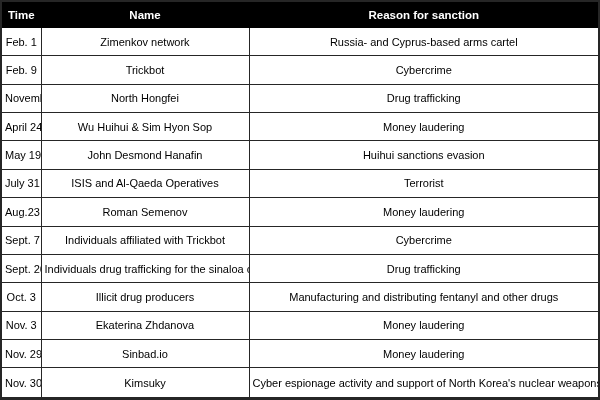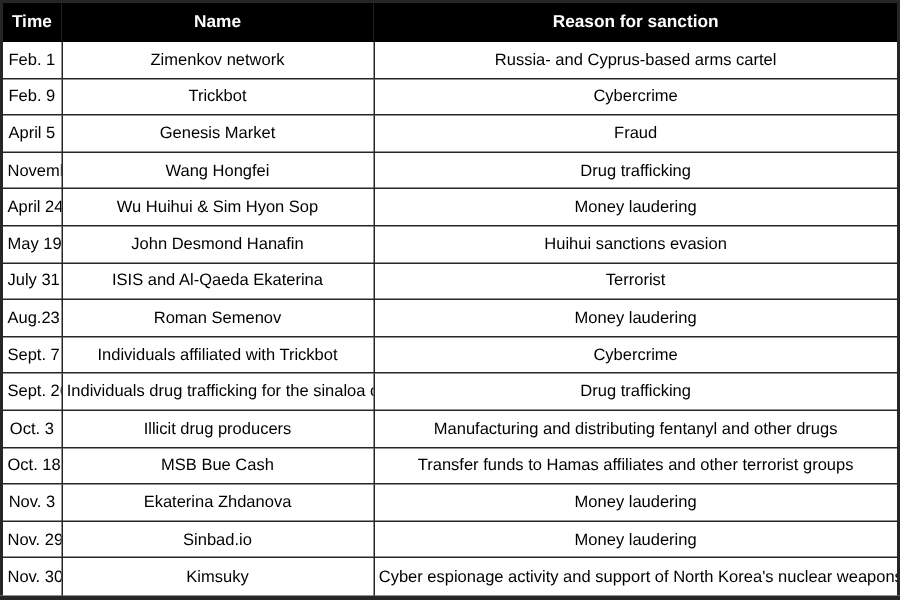--- a/index.html
+++ b/index.html
@@ -70,42 +70,37 @@
           <td>Feb. 1</td>
           <td>Zimenkov network</td>
           <td>Russia- and Cyprus-based arms cartel</td>
         </tr>
         <tr>
           <td>Feb. 9</td>
           <td>Trickbot</td>
           <td>Cybercrime</td>
         </tr>
         <tr>
-          <td>April 5</td>
-          <td>Genesis Market</td>
-          <td>Fraud</td>
-        </tr>
-        <tr>
           <td>November 14</td>
-          <td>Wang Hongfei</td>
+          <td>North Hongfei</td>
           <td>Drug trafficking</td>
         </tr>
         <tr>
           <td>April 24</td>
           <td>Wu Huihui &amp; Sim Hyon Sop</td>
           <td>Money laudering</td>
         </tr>
         <tr>
           <td>May 19</td>
           <td>John Desmond Hanafin</td>
           <td>Huihui sanctions evasion</td>
         </tr>
         <tr>
           <td>July 31</td>
-          <td>ISIS and Al-Qaeda Ekaterina</td>
+          <td>ISIS and Al-Qaeda Operatives</td>
           <td>Terrorist</td>
         </tr>
         <tr>
           <td>Aug.23</td>
           <td>Roman Semenov</td>
           <td>Money laudering</td>
         </tr>
         <tr>
           <td>Sept. 7</td>
           <td>Individuals affiliated with Trickbot</td>
@@ -115,25 +110,20 @@
           <td>Sept. 26</td>
           <td>Individuals drug trafficking for the sinaloa cartel</td>
           <td>Drug trafficking</td>
         </tr>
         <tr>
           <td>Oct. 3</td>
           <td>Illicit drug producers</td>
           <td>Manufacturing and distributing fentanyl and other drugs</td>
         </tr>
         <tr>
-          <td>Oct. 18</td>
-          <td>MSB Bue Cash</td>
-          <td>Transfer funds to Hamas affiliates and other terrorist groups</td>
-        </tr>
-        <tr>
           <td>Nov. 3</td>
           <td>Ekaterina Zhdanova</td>
           <td>Money laudering</td>
         </tr>
         <tr>
           <td>Nov. 29</td>
           <td>Sinbad.io</td>
           <td>Money laudering</td>
         </tr>
         <tr>

